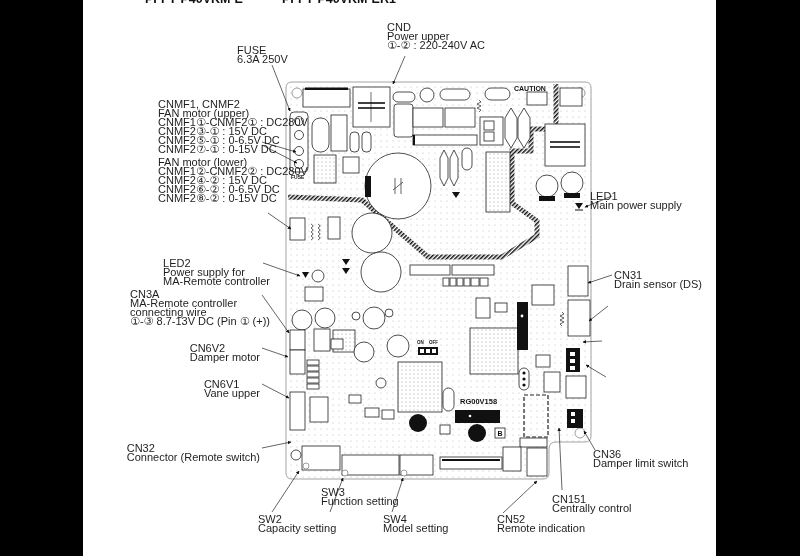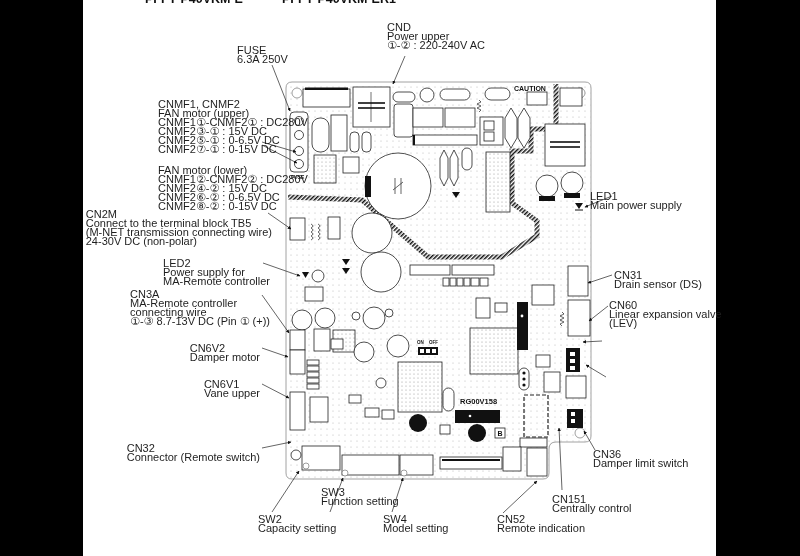--- a/index.html
+++ b/index.html
@@ -297,33 +297,27 @@
     <div>①-② : 220-240V AC</div>
   </div>
 
   <div class="lbl" style="left:158px;top:99.5px;width:103px">
     <div class="ra">CNMF1, CNMF2</div>
     <div class="ra">FAN motor (upper)</div>
     <div class="la">CNMF1①-CNMF2① : DC280V</div>
     <div class="la">CNMF2③-① : 15V DC</div>
     <div class="la">CNMF2⑤-① : 0-6.5V DC</div>
     <div class="la">CNMF2⑦-① : 0-15V DC</div>
-    <div class="ra" style="margin-top:12px">FAN motor (lower)</div>
+    <div class="ra" style="margin-top:4px">FAN motor (lower)</div>
     <div class="la">CNMF1②-CNMF2② : DC280V</div>
     <div class="la">CNMF2④-② : 15V DC</div>
     <div class="la">CNMF2⑥-② : 0-6.5V DC</div>
     <div class="la">CNMF2⑧-② : 0-15V DC</div>
   </div>
 
-  <div class="lbl ra" style="right:528px;top:210px">
-    <div style="padding-right:5px">CN2M</div>
-    <div>Connect to the terminal block TB5</div>
-    <div>(M-NET transmission connecting wire)</div>
-    <div>24-30V DC (non-polar)</div>
-  </div>
 
   <div class="lbl ra" style="right:530px;top:258.5px">
     <div style="padding-right:8px">LED2</div>
     <div>Power supply for</div>
     <div>MA-Remote controller</div>
   </div>
 
   <div class="lbl ra" style="right:530px;top:290px">
     <div style="padding-right:10px">CN3A</div>
     <div>MA-Remote controller</div>
@@ -349,25 +343,20 @@
   <div class="lbl" style="left:590px;top:191.5px">
     <div>LED1</div>
     <div>Main power supply</div>
   </div>
 
   <div class="lbl" style="left:614px;top:271px">
     <div>CN31</div>
     <div>Drain sensor (DS)</div>
   </div>
 
-  <div class="lbl" style="left:609px;top:300.5px">
-    <div>CN60</div>
-    <div>Linear expansion valve</div>
-    <div>(LEV)</div>
-  </div>
 
 
 
   <div class="lbl" style="left:593px;top:449.5px">
     <div>CN36</div>
     <div>Damper limit switch</div>
   </div>
 
   <div class="lbl" style="left:552px;top:494.5px">
     <div>CN151</div>

